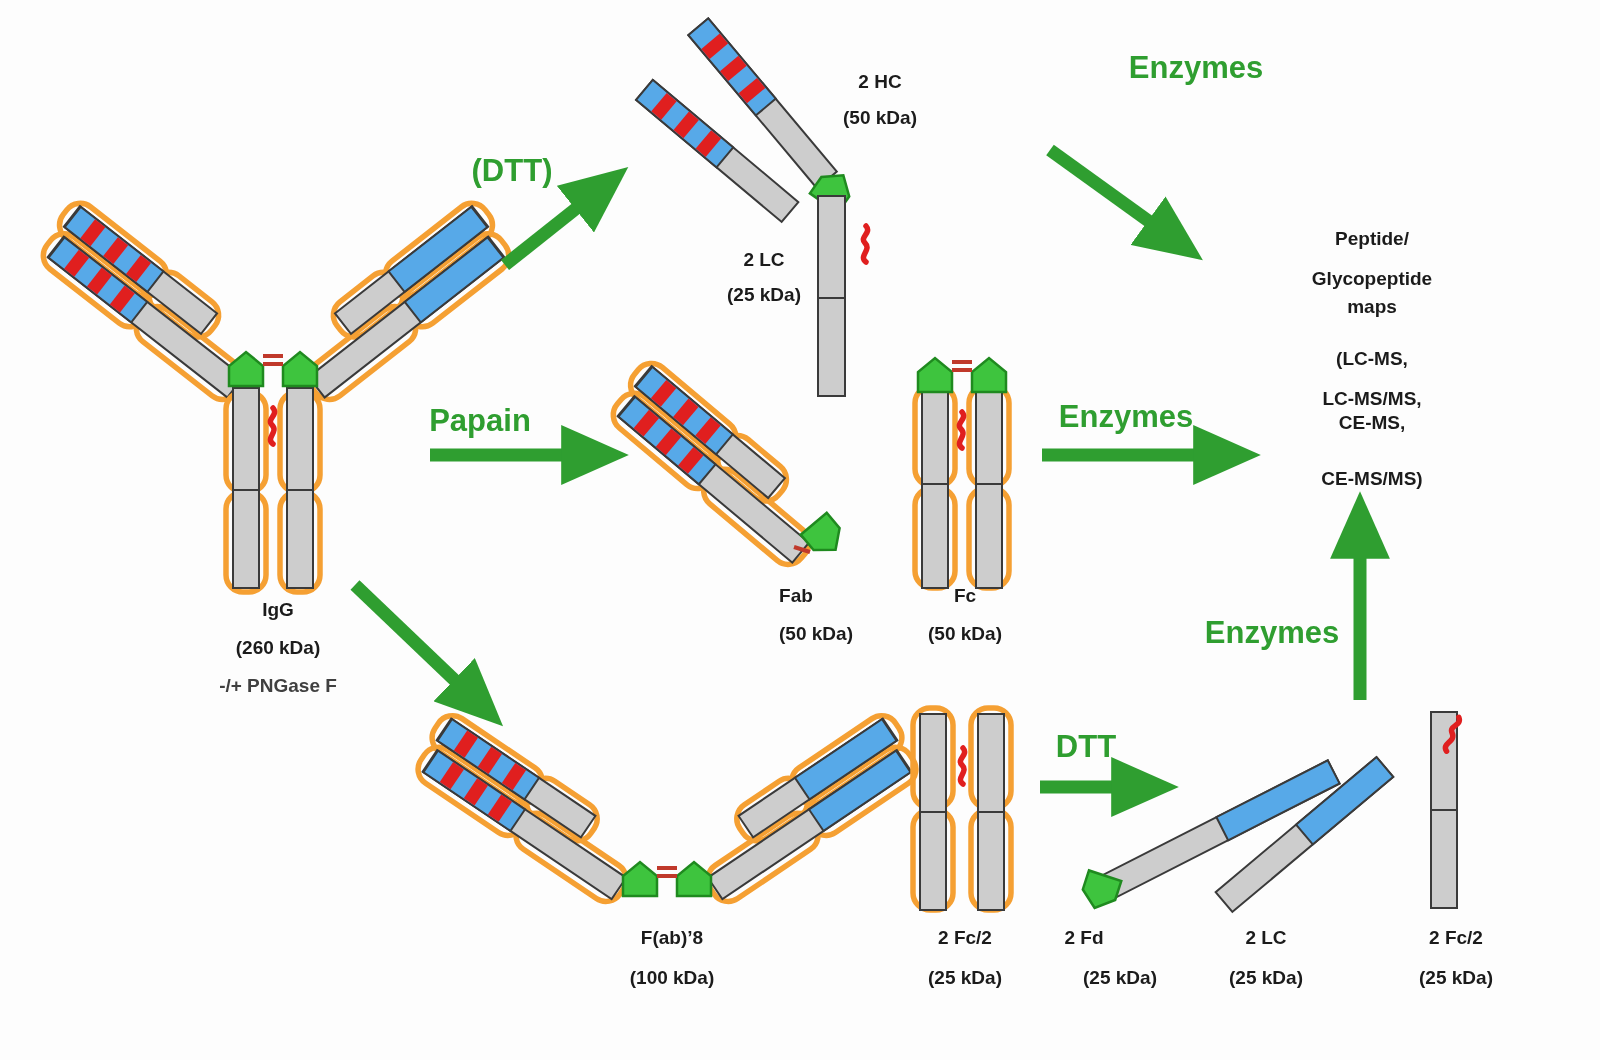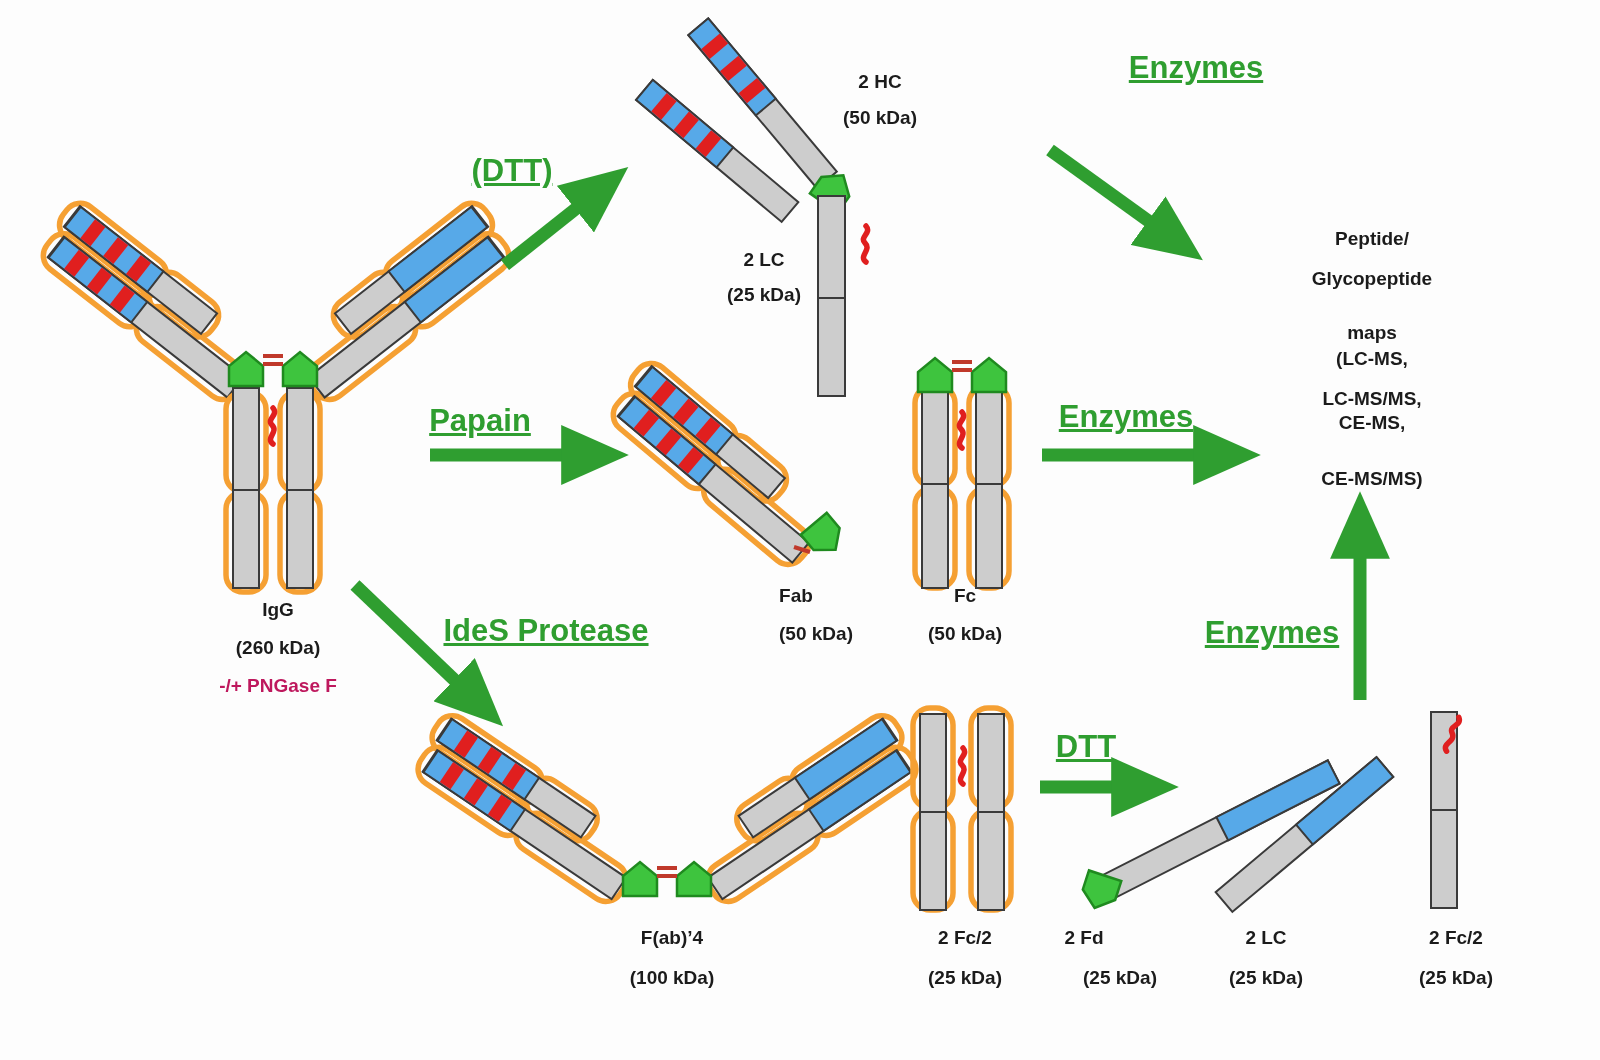--- a/index.html
+++ b/index.html
@@ -1,22 +1,22 @@
 <!DOCTYPE html>
 <html><head>
 <meta charset="utf-8">
 <style>
   html,body{margin:0;padding:0;background:#fdfdfd;}
   .canvas{position:relative;width:1600px;height:1060px;background:#fdfdfd;overflow:hidden;
           font-family:"Liberation Sans",sans-serif;}
   .canvas svg{position:absolute;left:0;top:0;}
   .lbl{position:absolute;transform:translateX(-50%);white-space:nowrap;text-align:center;
        font-weight:700;font-size:19px;color:#1b1b1b;line-height:1.15;}
-  .green{color:#2f9e30;font-size:31px;text-decoration:underline;}
-  .gray{color:#be185d;}
+  .green{color:#2f9e30;font-size:31px;}
+  .gray{color:#404040;}
 </style>
 </head>
 <body>
 
 <div class="canvas">
 
 <svg width="1600" height="1060" viewBox="0 0 1600 1060">
   <defs>
     <marker id="arrowhead" markerWidth="5.2" markerHeight="4.6" refX="3.6" refY="2.3" orient="auto">
       <path d="M0,0 L5.2,2.3 L0,4.6 Z" fill="#2f9e30"></path>
@@ -179,56 +179,55 @@
     <line x1="1360" y1="700" x2="1360" y2="512" marker-end="url(#arrowhead)"></line>
   </g>
 </svg>
 
 <div class="lbl green" style="left:512px;top:153px">(DTT)</div>
 
 <div class="lbl green" style="left:1196px;top:50px">Enzymes</div>
 
 <div class="lbl green" style="left:480px;top:403px">Papain</div>
 <div class="lbl green" style="left:1126px;top:399px">Enzymes</div>
-<div class="lbl green" style="left:546px;top:613px">IdeS Protease</div>
 <div class="lbl green" style="left:1086px;top:729px">DTT</div>
 <div class="lbl green" style="left:1272px;top:615px">Enzymes</div>
 
 <div class="lbl" style="left:880px;top:71px">2 HC</div>
 <div class="lbl" style="left:880px;top:107px">(50 kDa)</div>
 
 <div class="lbl" style="left:764px;top:249px">2 LC</div>
 <div class="lbl" style="left:764px;top:284px">(25 kDa)</div>
 
 <div class="lbl" style="left:278px;top:599px">IgG</div>
 <div class="lbl" style="left:278px;top:637px">(260 kDa)</div>
 <div class="lbl gray" style="left:278px;top:675px">-/+ PNGase F</div>
 
 <div class="lbl" style="left:796px;top:585px">Fab</div>
 <div class="lbl" style="left:816px;top:623px">(50 kDa)</div>
 
 <div class="lbl" style="left:965px;top:585px">Fc</div>
 <div class="lbl" style="left:965px;top:623px">(50 kDa)</div>
 
-<div class="lbl" style="left:672px;top:927px">F(ab)’4</div>
+<div class="lbl" style="left:672px;top:927px">F(ab)’8</div>
 <div class="lbl" style="left:672px;top:967px">(100 kDa)</div>
 
 <div class="lbl" style="left:965px;top:927px">2 Fc/2</div>
 <div class="lbl" style="left:965px;top:967px">(25 kDa)</div>
 
 <div class="lbl" style="left:1084px;top:927px">2 Fd</div>
 <div class="lbl" style="left:1120px;top:967px">(25 kDa)</div>
 
 <div class="lbl" style="left:1266px;top:927px">2 LC</div>
 <div class="lbl" style="left:1266px;top:967px">(25 kDa)</div>
 
 <div class="lbl" style="left:1456px;top:927px">2 Fc/2</div>
 <div class="lbl" style="left:1456px;top:967px">(25 kDa)</div>
 
 <div class="lbl" style="left:1372px;top:228px">Peptide/</div>
 <div class="lbl" style="left:1372px;top:268px">Glycopeptide</div>
-<div class="lbl" style="left:1372px;top:322px">maps</div>
+<div class="lbl" style="left:1372px;top:296px">maps</div>
 <div class="lbl" style="left:1372px;top:348px">(LC-MS,</div>
 <div class="lbl" style="left:1372px;top:388px">LC-MS/MS,</div>
 <div class="lbl" style="left:1372px;top:412px">CE-MS,</div>
 <div class="lbl" style="left:1372px;top:468px">CE-MS/MS)</div>
 
 </div>
 
 </body></html>

